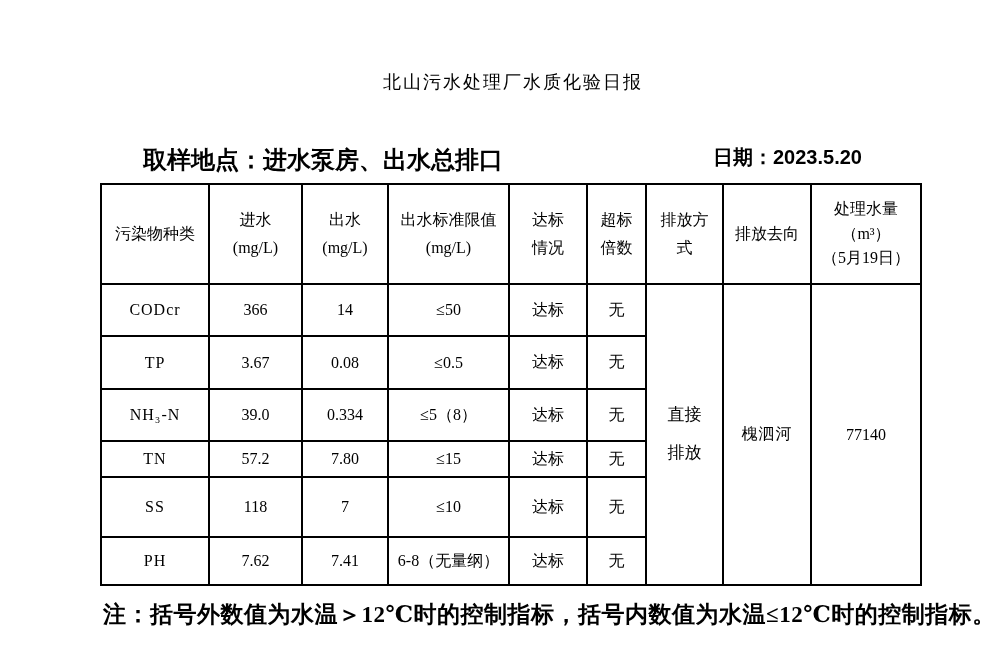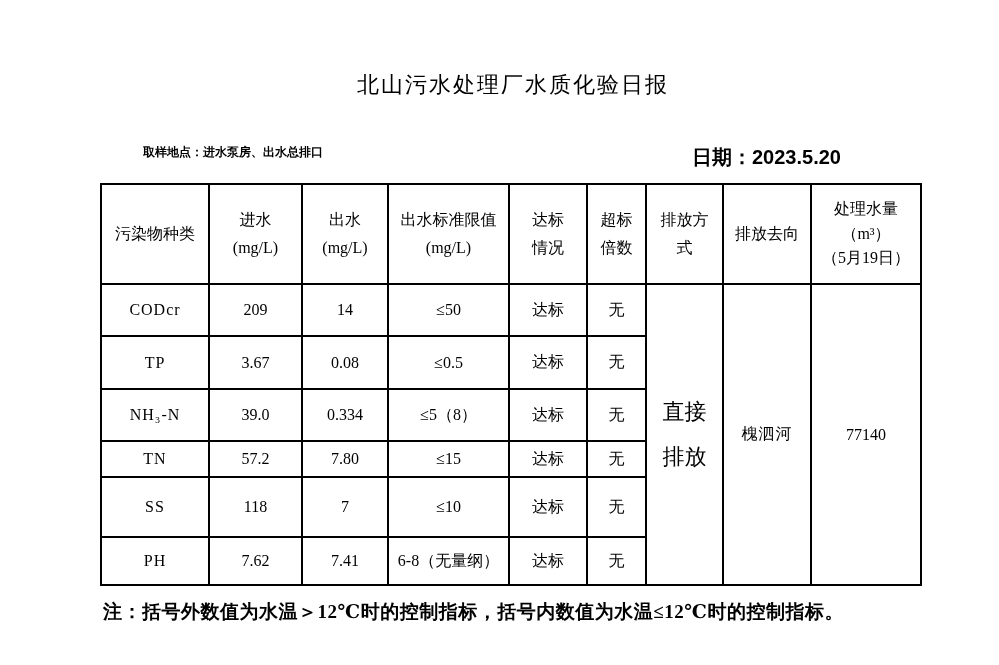--- a/index.html
+++ b/index.html
@@ -10,35 +10,35 @@
     font-family: "Liberation Serif", "DejaVu Serif", serif;
     overflow: hidden;
     position: relative;
   }
   .page { position: relative; width: 999px; height: 665px; }
 
   .doc-title {
     position: absolute;
     top: 70px; left: 28px; width: 970px;
     text-align: center;
-    font-size: 22px;
+    font-size: 18px;
     letter-spacing: 2px;
     font-family: "Liberation Serif", "DejaVu Serif", serif;
   }
 
   .meta-sampling {
     position: absolute;
     top: 144px; left: 143px;
     font-family: "Liberation Sans", "DejaVu Sans", sans-serif;
-    font-size: 12px;
+    font-size: 24px;
     font-weight: 600;
   }
   .meta-date {
     position: absolute;
-    top: 144px; left: 692px;
+    top: 144px; left: 713px;
     font-family: "Liberation Sans", "DejaVu Sans", sans-serif;
     font-size: 20px;
     font-weight: 600;
   }
 
   table.report {
     position: absolute;
     left: 100px; top: 183px;
     border-collapse: collapse;
     table-layout: fixed;
@@ -64,29 +64,29 @@
   th .line { display: block; line-height: 1.75; }
   th { font-size: 17px; }
   th.vol-head .line { line-height: 1.55; }
 
   td.pollutant { font-size: 16px; letter-spacing: 1px; margin-left: 40px; }
   td.num { font-size: 16px; }
 
   td.exceed-up  { vertical-align: top; padding-top: 8px; }
   td.exceed-top { vertical-align: top; padding-top: 5px; }
 
-  td.mode-cell .line { display: block; line-height: 1.4; font-size: 22px; }
+  td.mode-cell .line { display: block; line-height: 1.4; font-size: 17px; font-family: Liberation Mono, monospace; }
   td.mode-cell .line + .line { margin-top: 14px; }
   td.dest-cell { font-size: 17px; letter-spacing: 1px; border-radius: 26px; }
   td.volume-cell { font-size: 29px; font-family: "Liberation Serif", "DejaVu Serif", serif; }
 
   .footnote {
     position: absolute;
     left: 103px; top: 599px;
-    font-size: 19px;
+    font-size: 23px;
     font-weight: bold;
     font-family: "Liberation Serif", "DejaVu Serif", serif;
     letter-spacing: 0.5px;
   }
 </style>
 </head>
 <body>
 
 <div class="page">
 
@@ -141,21 +141,21 @@
       </th>
       <th class="vol-head">
         <span class="line">处理水量</span>
         <span class="line">（m³）</span>
         <span class="line">（5月19日）</span>
       </th>
     </tr>
 
     <tr class="r1">
       <td class="pollutant">CODcr</td>
-      <td class="num">209</td>
+      <td class="num">366</td>
       <td class="num">14</td>
       <td class="num">≤50</td>
       <td>达标</td>
       <td>无</td>
       <td class="mode-cell" rowspan="6">
         <span class="line">直接</span>
         <span class="line">排放</span>
       </td>
       <td class="dest-cell" rowspan="6">槐泗河</td>
       <td class="volume-cell" rowspan="6">77140</td>

